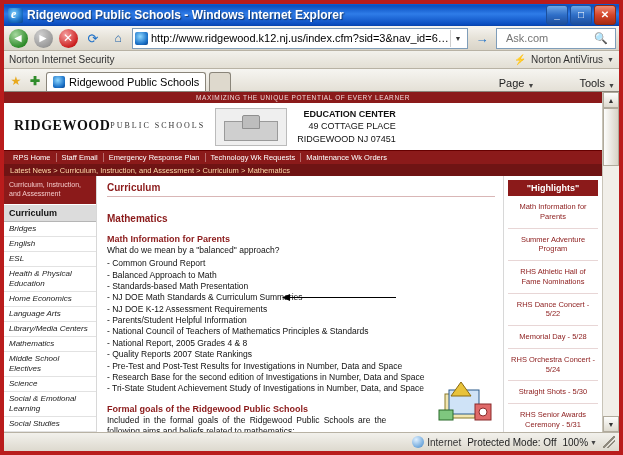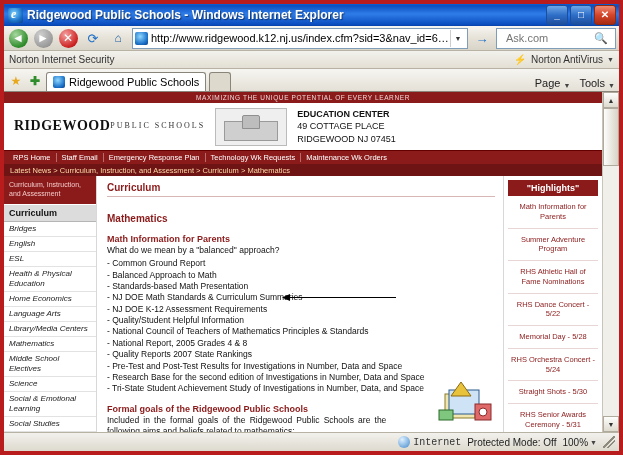--- a/index.html
+++ b/index.html
@@ -85,21 +85,21 @@
   .tab{
     height:18px;background:#fff;border:1px solid #8a857a;border-bottom:none;
     border-radius:3px 3px 0 0;display:flex;align-items:center;gap:4px;padding:0 6px;font-size:11px;color:#000;
   }
   .tab .tabico{
     width:12px;height:12px;border-radius:2px;flex:0 0 12px;
     background:radial-gradient(circle at 40% 35%,#8fd8ff 0%,#1b72c8 65%,#0a3f86 100%);
   }
   .tabsmall{width:20px;height:18px;background:#ded9cd;border:1px solid #8a857a;border-bottom:none;border-radius:3px 3px 0 0;}
   .tabright{margin-left:auto;display:flex;align-items:center;gap:9px;padding-bottom:2px;font-size:11px;color:#222;}
-  .tabright .it{display:flex;align-items:flex-end;gap:3px;}
+  .tabright .it{display:flex;align-items:flex-end;gap:3px;margin-left:36px;}
   .caret{font-size:7px;color:#444;}
   
   .pagearea{flex:1;display:flex;min-height:0;background:#fff;}
   .content{flex:1;min-width:0;overflow:hidden;position:relative;background:#fff;}
   .vscroll{
     width:16px;flex:0 0 16px;background:#f1efe9;border-left:1px solid #c8c4b8;
     display:flex;flex-direction:column;
   }
   .sbtn{height:16px;background:linear-gradient(180deg,#fdfdfc,#dedacf);border:1px solid #b0aa9c;display:flex;align-items:center;justify-content:center;font-size:7px;color:#333;box-sizing:border-box;}
   .sthumb{height:58px;background:linear-gradient(90deg,#fdfdfc,#d8d3c6);border:1px solid #b0aa9c;margin:0;box-sizing:border-box;}
@@ -116,21 +116,21 @@
   }
   .masthead-main{flex:1;background:#fff;display:flex;align-items:center;padding:0 10px;gap:10px;}
   .logo-left{display:flex;flex-direction:row;align-items:center;line-height:1.05;}
   .logo-left .l1{font-family:"Liberation Serif",serif;font-size:14px;font-weight:bold;color:#111;letter-spacing:.5px;}
   .logo-left .l2{font-family:"Liberation Serif",serif;font-size:8px;color:#333;letter-spacing:2px;}
   .bldg{
     width:70px;height:36px;background:#efefef;border:1px solid #bbb;position:relative;overflow:hidden;flex:0 0 70px;
   }
   .bldg:before{content:"";position:absolute;left:8px;right:8px;bottom:4px;height:18px;background:#cfcfcf;border:1px solid #9a9a9a;}
   .bldg:after{content:"";position:absolute;left:26px;top:6px;width:16px;height:12px;background:#bdbdbd;border:1px solid #8f8f8f;border-radius:2px 2px 0 0;}
-  .edu{font-size:9px;color:#111;line-height:1.35;text-align:left;}
+  .edu{font-size:9px;color:#111;line-height:1.35;text-align:right;}
   .edu .e1{font-weight:bold;}
   .navstrip{
     height:13px;flex:0 0 13px;background:#8b1a1a;display:flex;align-items:center;
     color:#fff;font-size:7.5px;gap:0;padding-left:4px;
   }
   .navstrip span{padding:0 5px;border-right:1px solid #b86b6b;white-space:nowrap;}
   .navstrip span:last-child{border-right:none;}
   .newsbar{
     height:12px;flex:0 0 12px;background:#6f1414;color:#ffd9a8;font-size:7.5px;
     display:flex;align-items:center;padding-left:6px;white-space:nowrap;overflow:hidden;
@@ -159,21 +159,21 @@
   
   .rail{width:98px;flex:0 0 98px;background:#fff;padding:4px 4px 0 4px;box-sizing:border-box;}
   .railhead{background:#8b1a1a;color:#fff;font-size:9px;font-weight:bold;text-align:center;padding:3px 0;}
   .railitem{font-size:7.5px;color:#8b1a1a;text-align:center;padding:6px 2px;border-bottom:1px solid #e8d6d6;line-height:1.3;}
   
   .statusbar{
     height:18px;flex:0 0 18px;background:linear-gradient(180deg,#f2f1ec,#ddd9ce);
     border-top:1px solid #b8b2a4;display:flex;align-items:center;font-size:10px;color:#222;padding:0 4px;gap:6px;
   }
   .statusbar .sp{flex:1;}
-  .zone{display:flex;align-items:center;gap:3px;color:#333;font-family:Liberation Mono, monospace;}
+  .zone{display:flex;align-items:center;gap:3px;color:#333;}
   .zoneico{width:12px;height:12px;border-radius:50%;background:radial-gradient(circle at 35% 30%,#dff0ff,#6fa8dc 70%,#3b6ea5);}
   .zoom{display:flex;align-items:center;gap:2px;}
   .grip{width:12px;height:12px;background:
      linear-gradient(135deg,transparent 45%,#8f8a7e 45%,#8f8a7e 55%,transparent 55%),
      linear-gradient(135deg,transparent 65%,#8f8a7e 65%,#8f8a7e 75%,transparent 75%);}
 </style>
 </head>
 <body>
 
 <div class="window">
@@ -307,21 +307,21 @@
 
             <div class="h3">Math Information for Parents</div>
             <div class="ptxt">What do we mean by a "balanced" approach?</div>
 
             <div class="list">
               <div>- Common Ground Report</div>
               <div>- Balanced Approach to Math</div>
               <div>- Standards-based Math Presentation</div>
               <div>- NJ DOE Math Standards &amp; Curriculum Summaries</div>
               <div>- NJ DOE K-12 Assessment Requirements</div>
-              <div>- Quality/Student Helpful Information</div>
+              <div>- Parents/Student Helpful Information</div>
               <div>- National Council of Teachers of Mathematics Principles &amp; Standards</div>
               <div>- National Report, 2005 Grades 4 &amp; 8</div>
               <div>- Quality Reports 2007 State Rankings</div>
               <div>- Pre-Test and Post-Test Results for Investigations in Number, Data and Space</div>
               <div class="wrap">- Research Base for the second edition of Investigations in Number, Data and Space</div>
               <div class="wrap">- Tri-State Student Achievement Study of Investigations in Number, Data, and Space</div>
             </div>
 
             <div class="goals">
               <div class="h3">Formal goals of the Ridgewood Public Schools</div>

